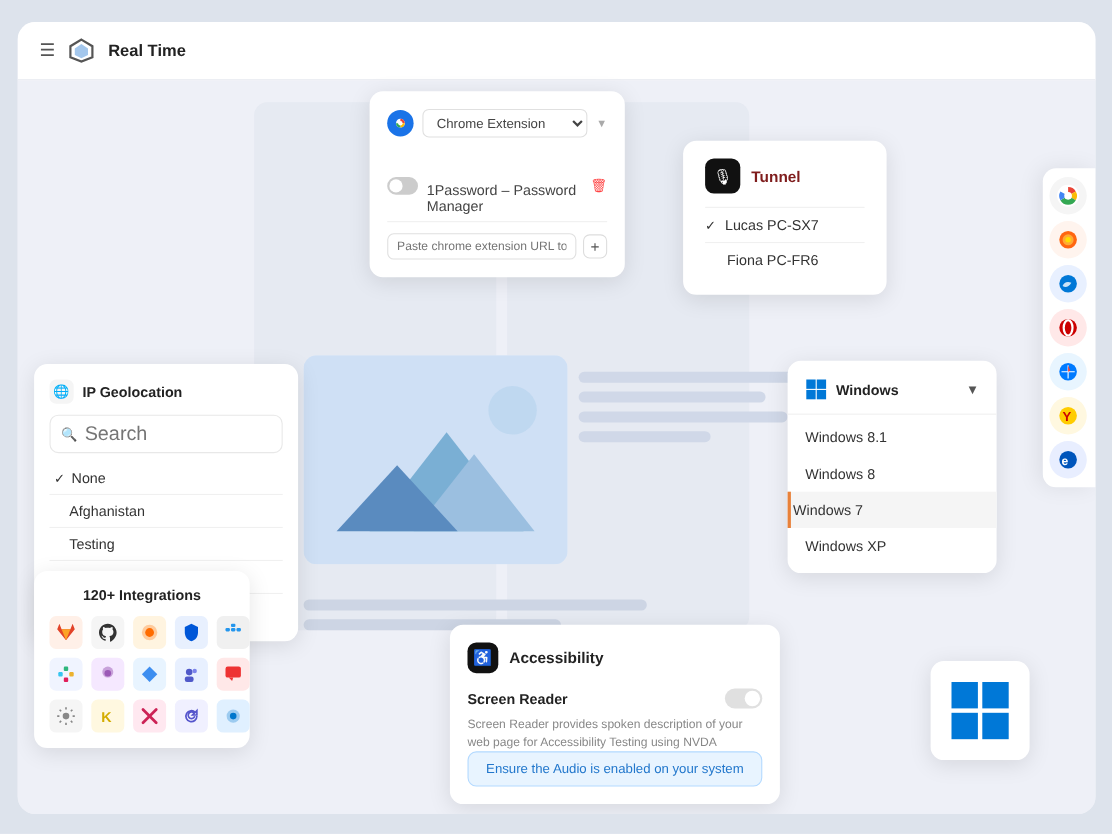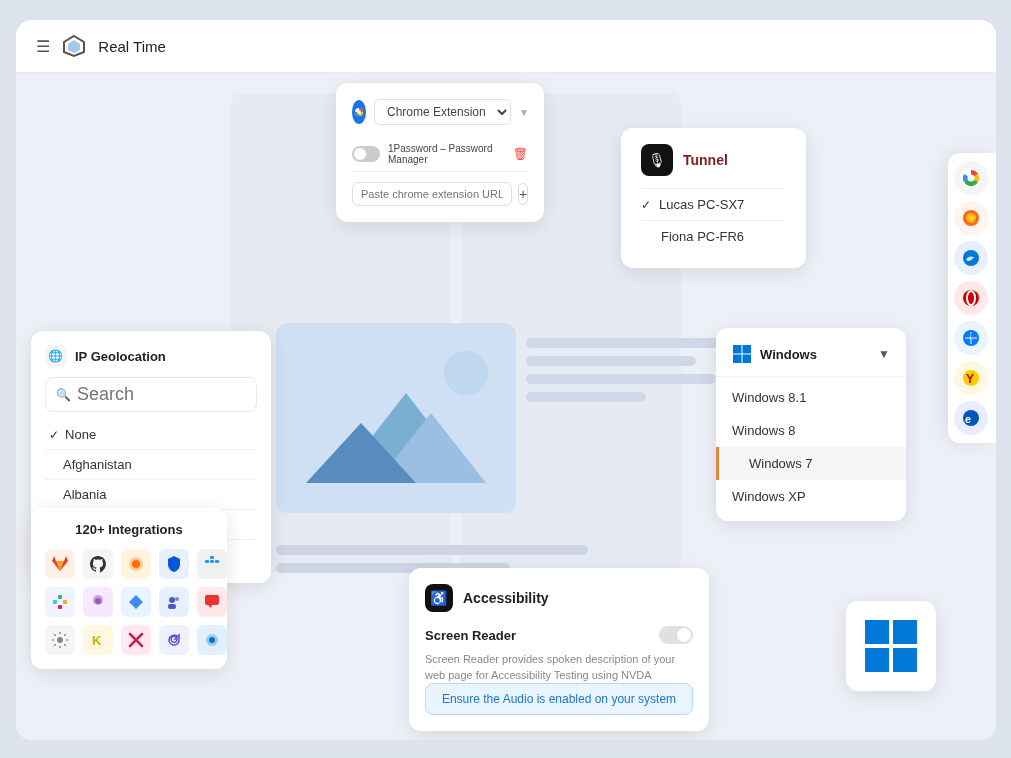--- a/index.html
+++ b/index.html
@@ -39,21 +39,21 @@
       cursor: pointer;
       color: #555;
       font-size: 16px;
     }
     .logo {
       width: 28px;
       height: 28px;
     }
     .header-title {
       font-size: 15px;
-      font-weight: 400;
+      font-weight: 700;
       color: #222;
     }
 
     
     .main-content {
       width: 100%;
       height: calc(100% - 52px);
       position: relative;
       background: #eef0f7;
     }
@@ -66,21 +66,21 @@
     }
 
     
     .chrome-ext-card {
       position: absolute;
       top: 10px;
       left: 320px;
       background: white;
       border-radius: 12px;
       padding: 16px;
-      width: 208px;
+      width: 232px;
       box-shadow: 0 4px 20px rgba(0,0,0,0.1);
       z-index: 20;
     }
     .chrome-ext-header {
       display: flex;
       align-items: center;
       gap: 8px;
       margin-bottom: 12px;
     }
     .chrome-ext-icon {
@@ -123,23 +123,24 @@
       content: '';
       position: absolute;
       left: 2px;
       top: 2px;
       width: 12px;
       height: 12px;
       background: white;
       border-radius: 50%;
     }
     .ext-name {
-      font-size: 10px;
+      font-size: 13px;
       color: #444;
       flex: 1;
+      margin-top: 22px;
     }
     .trash-icon {
       font-size: 12px;
       color: #f44;
       cursor: pointer;
     }
     .paste-url-row {
       display: flex;
       align-items: center;
       gap: 6px;
@@ -369,27 +370,27 @@
     }
     .win-option {
       padding: 9px 16px;
       font-size: 13px;
       color: #333;
       cursor: pointer;
     }
     .win-option.selected {
       background: #f5f5f5;
       border-left: 3px solid #e8813a;
-      padding-left: 30px;
+      padding-left: 2px;
     }
 
     
     .integrations-card {
       position: absolute;
-      bottom: 72px;
+      bottom: 61px;
       left: 15px;
       background: white;
       border-radius: 12px;
       padding: 14px;
       width: 196px;
       box-shadow: 0 4px 20px rgba(0,0,0,0.1);
       z-index: 20;
     }
     .integrations-title {
       font-size: 13px;
@@ -622,21 +623,21 @@
       </div>
       <div class="geo-option selected">
         <span>None</span>
       </div>
       <hr class="geo-divider">
       <div class="geo-option">
         <span>Afghanistan</span>
       </div>
       <hr class="geo-divider">
       <div class="geo-option">
-        <span>Albania</span>
+        <span>Testing</span>
       </div>
       <hr class="geo-divider">
       <div class="geo-option">
         <span>Algeria</span>
       </div>
       <hr class="geo-divider">
       <div class="geo-option">
         <span>Andorra</span>
       </div>
     </div>

